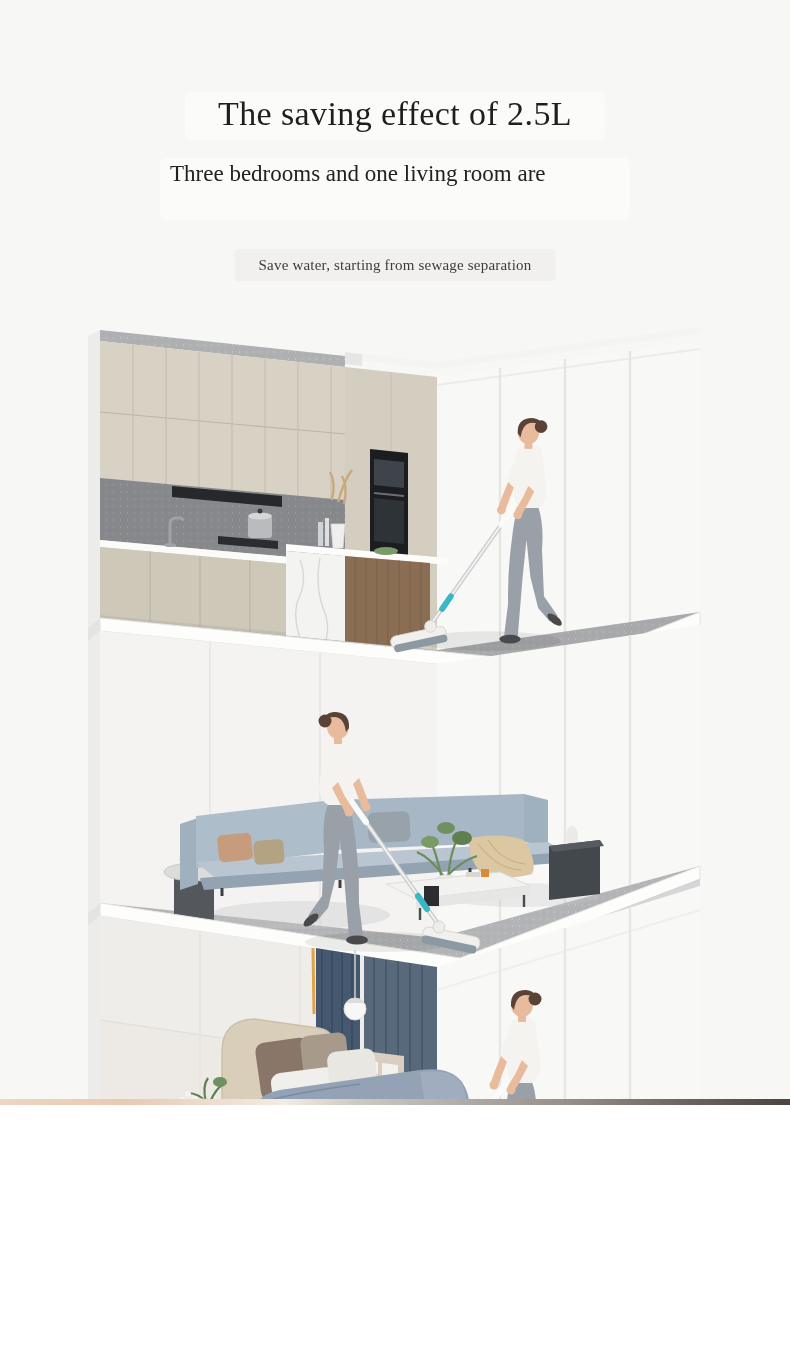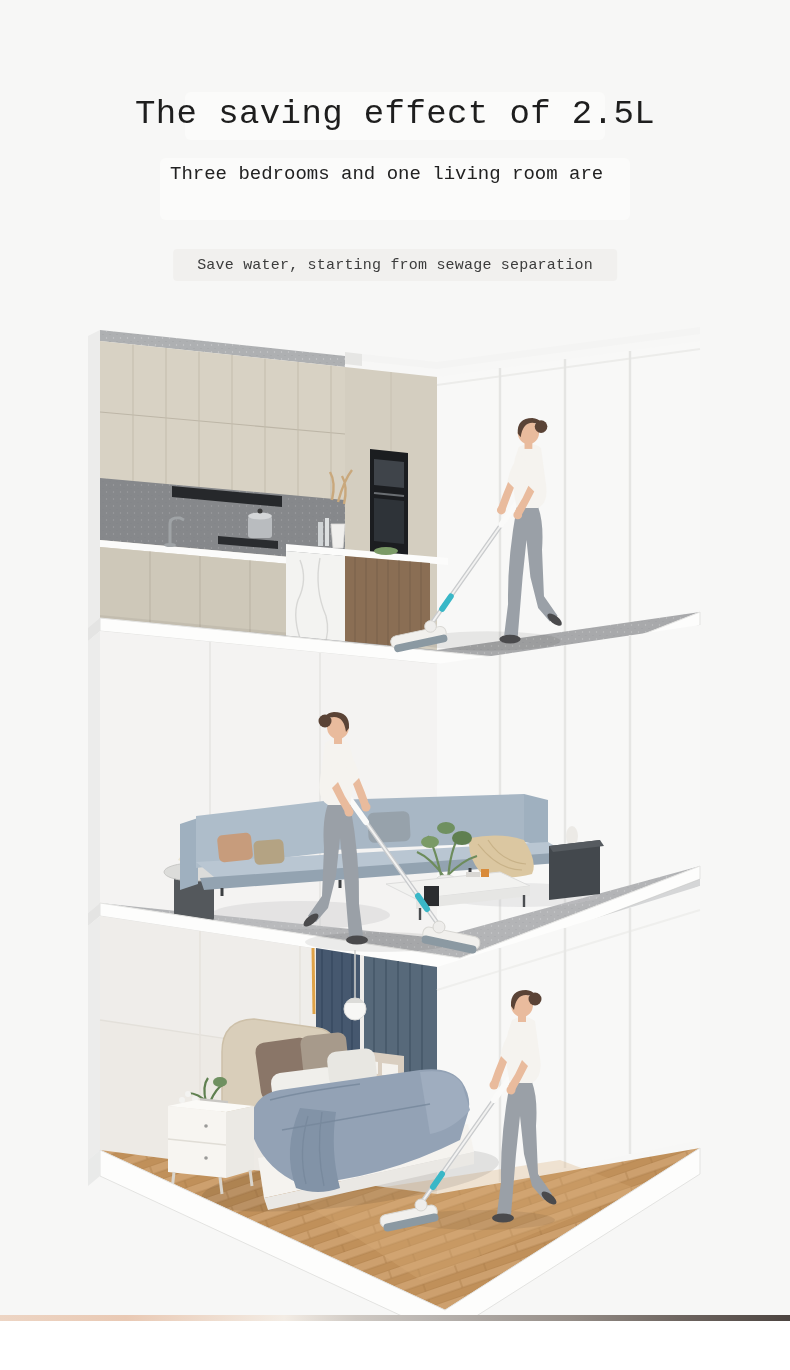--- a/index.html
+++ b/index.html
@@ -4,28 +4,28 @@
 <style>
   :root{
     --page:#f7f7f6; --text:#1e1e1e; --caption-bg:#f1f0ee; --caption-text:#3c3c3c;
     --wall:#f8f8f7; --cabinet:#d8d2c4; --concrete:#aeb0b2; --kfloor:#a8a9ab;
     --lfloor:#b3b4b6; --wood:#c79965; --sofa:#aebdca; --curtain:#46586f;
     --duvet:#93a2b5; --headboard:#d9ceba; --teal:#39b7c7; --skin:#e9bb9d;
     --leggings:#9aa0a7; --shirt:#f5f3ef;
     --strip-left:#edd5c4; --strip-mid:#b8b3af; --strip-right:#4c4440;
   }
   html,body{margin:0;padding:0;}
-  .page{position:relative;width:790px;height:1321px;background:var(--page);
-        overflow:hidden;font-family:Liberation Mono, monospace;}
+  .page{position:relative;width:790px;height:1105px;background:var(--page);
+        overflow:hidden;font-family:Liberation Serif, serif;}
   .hdr{position:absolute;left:0;top:0;width:790px;}
   .title{position:absolute;top:95px;left:0;width:790px;text-align:center;
          font-size:34px;letter-spacing:.4px;color:var(--text);font-weight:400;}
   .title-bg{position:absolute;top:92px;left:185px;width:420px;height:48px;
             background:#fbfbfa;border-radius:6px;}
-  .subtitle{position:absolute;top:160px;left:170px;width:450px;font-size:19px;
+  .subtitle{position:absolute;top:160px;left:170px;width:450px;font-size:23px;
             line-height:28px;color:#222;font-weight:400;}
   .subtitle-bg{position:absolute;top:158px;left:160px;width:470px;height:62px;
                background:#fbfbfa;border-radius:6px;}
   .caption-band{position:absolute;top:249px;left:50%;transform:translateX(-50%);
                 background:var(--caption-bg);border-radius:4px;padding:7px 24px;}
   .caption{font-size:15px;color:var(--caption-text);letter-spacing:.2px;white-space:nowrap;}
   .scene{position:absolute;left:0;top:320px;width:790px;height:1044px;}
   .next-strip{position:absolute;left:0;bottom:0;width:790px;height:6px;
      background:linear-gradient(90deg,var(--strip-left) 0%,#e9c9b4 16%,#f3ece4 36%,
      #cfc9c3 45%,var(--strip-mid) 55%,#968e88 72%,#6e6560 86%,var(--strip-right) 100%);}

